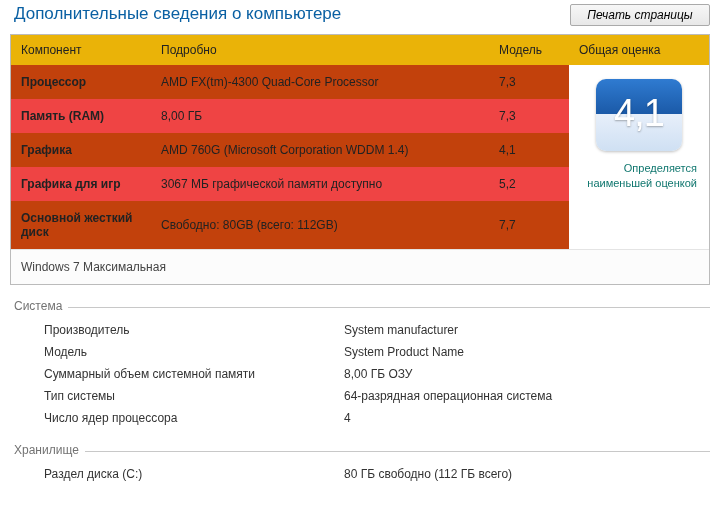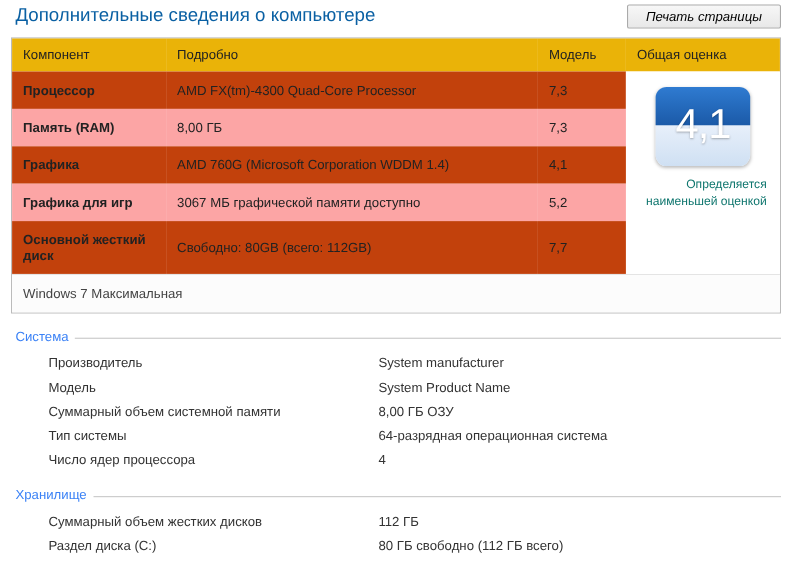--- a/index.html
+++ b/index.html
@@ -50,21 +50,21 @@
     background: #eab308;
   }
   .row-cell {
     padding: 10px 10px;
     font-size: 12px;
     color: #222;
     display: flex;
     align-items: center;
   }
   .row-a { background: #c2410c; }
-  .row-b { background: #fca5a5; }
+  .row-b { background: #ef4444; }
   .label-cell { font-weight: 600; }
   .score-cell { }
   .overall-col {
     grid-row: 2 / span 5;
     grid-column: 4;
     background: #fff;
     border-left: 0;
     display: flex;
     flex-direction: column;
     align-items: center;
@@ -104,21 +104,21 @@
     font-size: 12px;
     color: #444;
     background: #fcfcfc;
     border-top: 1px solid #e4e4e4;
   }
   .section {
     margin-top: 14px;
     padding-left: 4px;
   }
   .section-title {
-    color: #3b82f6;
+    color: #737373;
     font-size: 12px;
     font-weight: 400;
     display: flex;
     align-items: center;
     gap: 6px;
     margin-bottom: 6px;
   }
   .section-title::after {
     content: "";
     flex: 1;
@@ -204,20 +204,16 @@
     <div>Число ядер процессора</div>
     <div>4</div>
   </div>
 </div>
 
 <div class="section">
   <div class="section-title">
       <span>Хранилище</span>
     </div>
   <div class="kv-row">
-    <div>Суммарный объем жестких дисков</div>
-    <div>112 ГБ</div>
-  </div>
-  <div class="kv-row">
     <div>Раздел диска (C:)</div>
     <div>80 ГБ свободно (112 ГБ всего)</div>
   </div>
 </div>
 
 </body></html>

